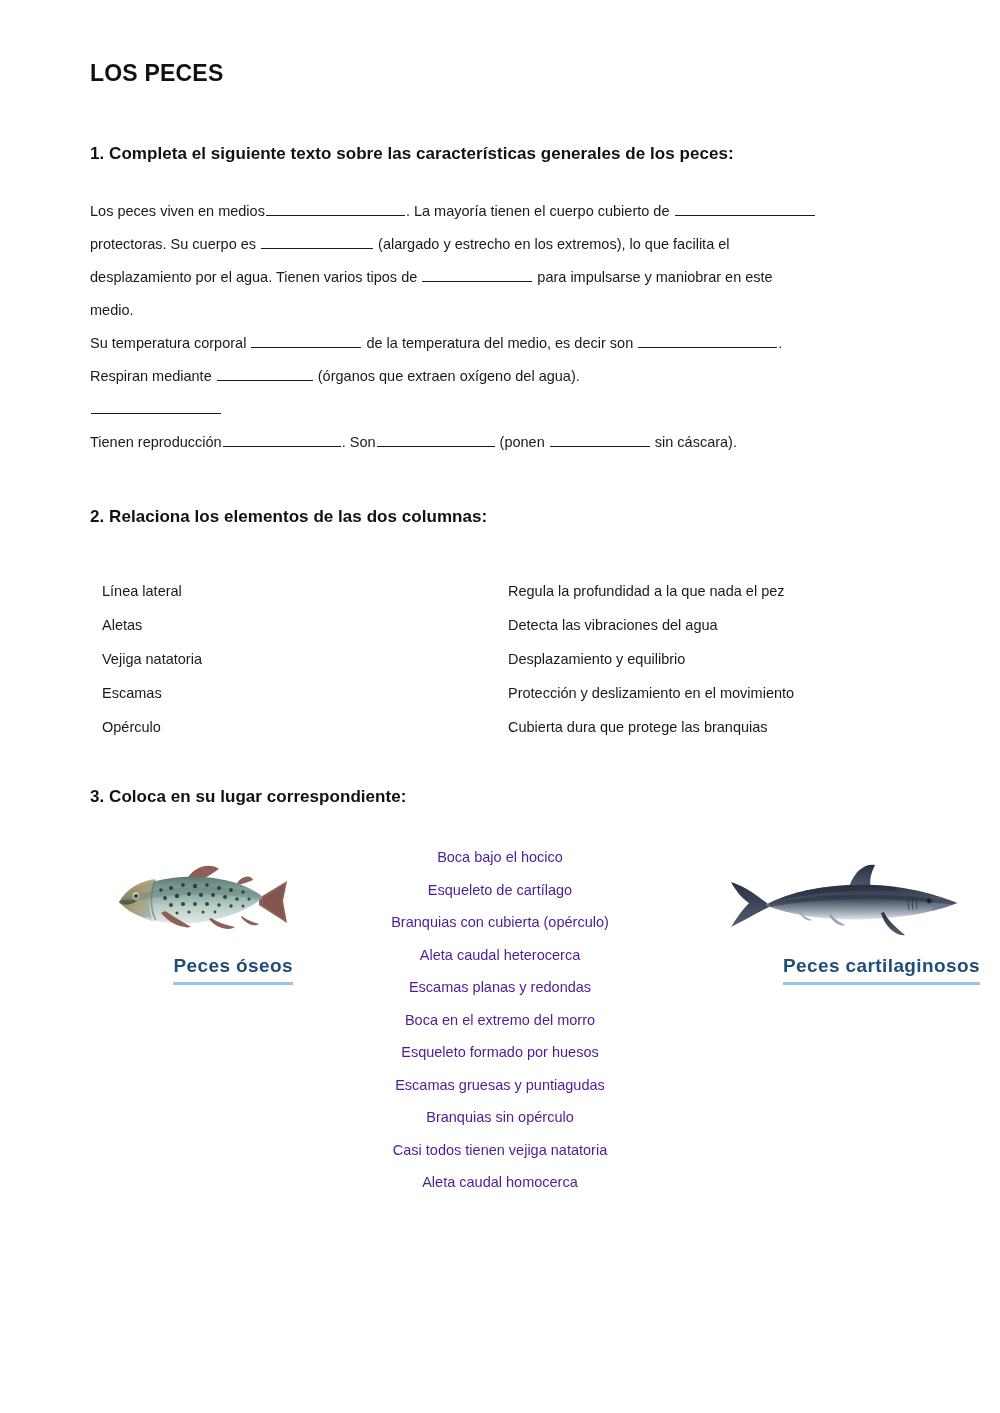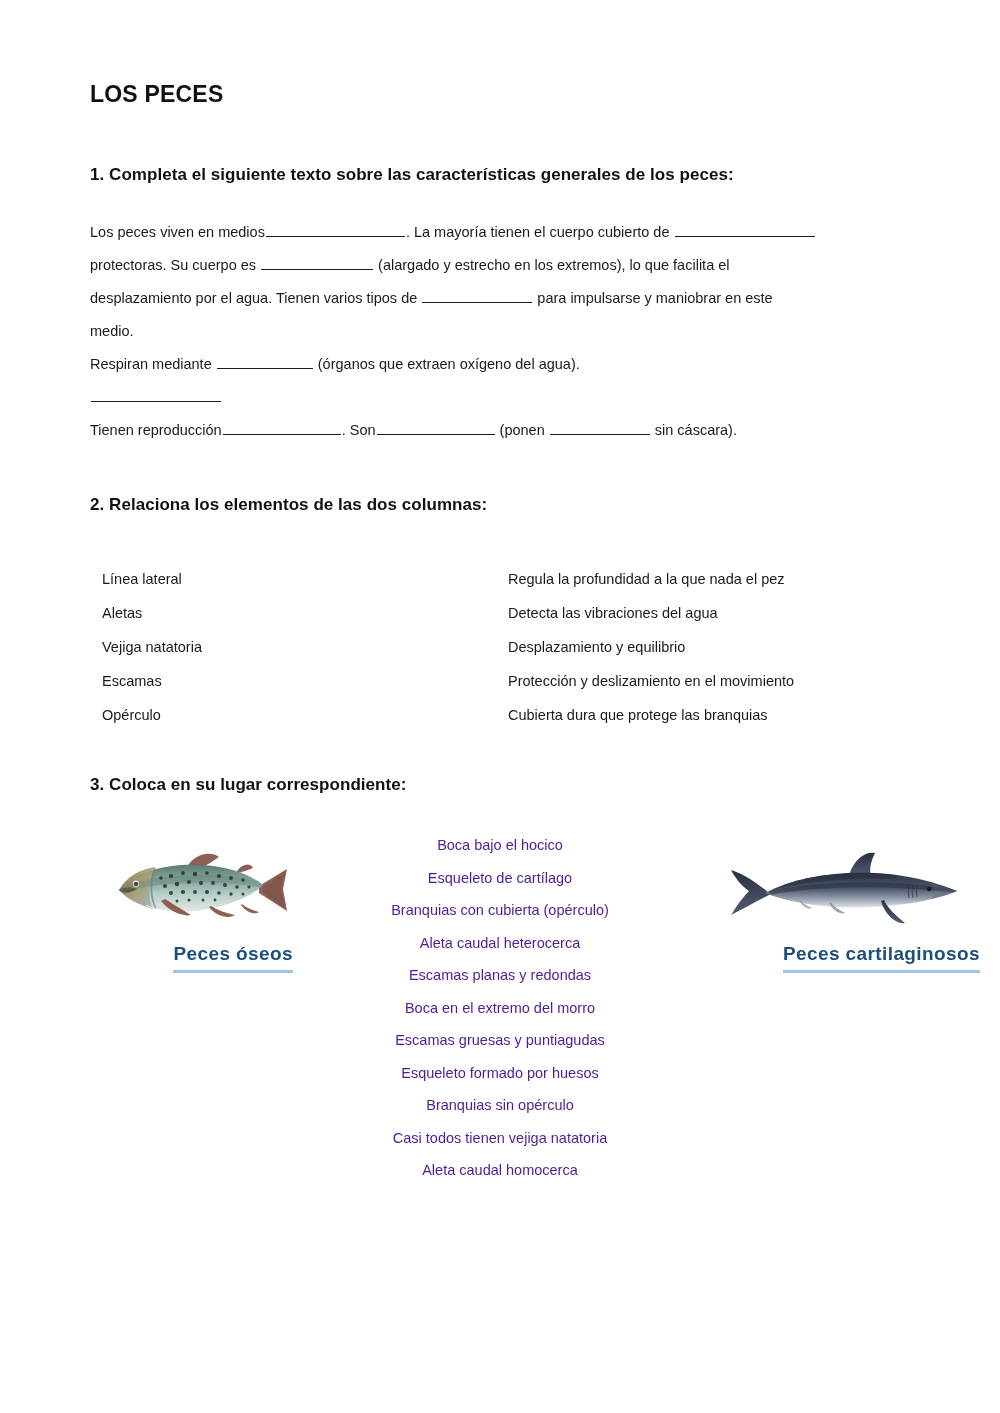--- a/index.html
+++ b/index.html
@@ -28,21 +28,21 @@
     top: 0;
     width: 820px;
   }
 
   
   .doc-title {
     font-size: 23px;
     font-weight: bold;
     color: #111111;
     margin: 0;
-    padding-top: 81px;
+    padding-top: 60px;
     letter-spacing: 0.2px;
   }
 
   
   .sec-heading {
     font-size: 17px;
     font-weight: bold;
     color: #111111;
     letter-spacing: 0.05px;
   }
@@ -147,20 +147,21 @@
 
     <h1 class="doc-title">LOS PECES</h1>
 
     <div class="sec-heading" id="sec1-heading">1. Completa el siguiente texto sobre las características generales de los peces:</div>
 
     <div class="para">
       <span class="line"><span>Los peces viven en medios</span><span class="blank b-long"></span><span>. La mayoría tienen el cuerpo cubierto de</span> <span class="blank b-long2"></span></span>
       <span class="line"><span>protectoras. Su cuerpo es</span> <span class="blank b-med"></span> <span>(alargado y estrecho en los extremos), lo que facilita el</span></span>
       <span class="line"><span>desplazamiento por el agua. Tienen varios tipos de</span> <span class="blank b-med2"></span> <span>para impulsarse y maniobrar en este</span></span>
       <span class="line"><span>medio.</span></span>
+      <span class="line"><span>Su temperatura corporal</span> <span class="blank b-med2"></span> <span>de la temperatura del medio, es decir son</span> <span class="blank b-long"></span><span>.</span></span>
       <span class="line"><span>Respiran mediante</span> <span class="blank b-short"></span> <span>(órganos que extraen oxígeno del agua).</span></span>
       <span class="line"><span class="blank b-solo"></span></span>
       <span class="line"><span>Tienen reproducción</span><span class="blank b-reprod"></span><span>. Son</span><span class="blank b-son"></span> <span>(ponen</span> <span class="blank b-ponen"></span> <span>sin cáscara).</span></span>
     </div>
 
     <div class="sec-heading" id="sec2-heading">2. Relaciona los elementos de las dos columnas:</div>
 
     <div class="match-wrap">
       <div class="match-row">
         <div class="match-left">Línea lateral</div>
@@ -270,22 +271,22 @@
         <div class="fish-label">Peces óseos</div>
       </div>
 
       <div class="traits">
         <div class="trait">Boca bajo el hocico</div>
         <div class="trait">Esqueleto de cartílago</div>
         <div class="trait">Branquias con cubierta (opérculo)</div>
         <div class="trait">Aleta caudal heterocerca</div>
         <div class="trait">Escamas planas y redondas</div>
         <div class="trait">Boca en el extremo del morro</div>
+        <div class="trait">Esqueleto formado por huesos</div>
         <div class="trait">Escamas gruesas y puntiagudas</div>
-        <div class="trait">Esqueleto formado por huesos</div>
         <div class="trait">Branquias sin opérculo</div>
         <div class="trait">Casi todos tienen vejiga natatoria</div>
         <div class="trait">Aleta caudal homocerca</div>
       </div>
 
       <div class="fish-panel" id="panel-carti">
         <svg class="fish-img" width="250" height="90" viewBox="0 0 250 90">
           <defs>
             <linearGradient id="sharkGrad" x1="0" y1="0" x2="0" y2="1">
               <stop offset="0%" stop-color="#2f3646"></stop>

